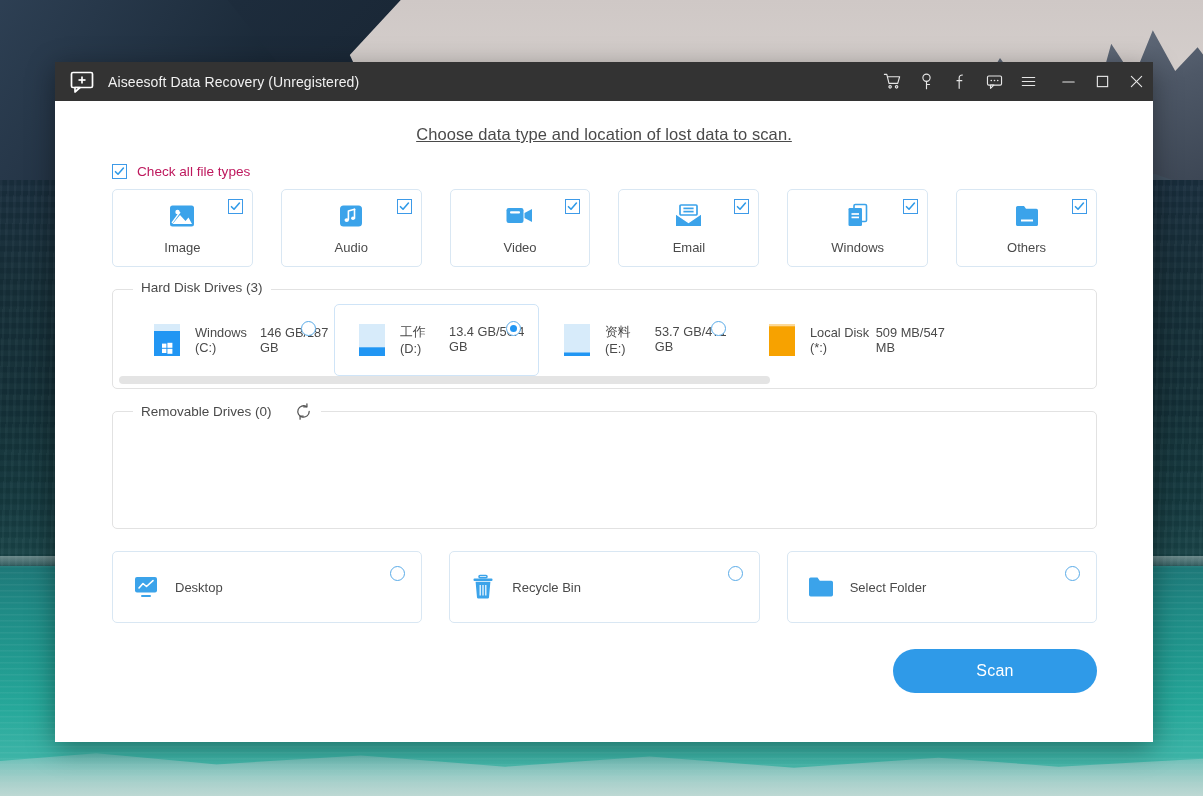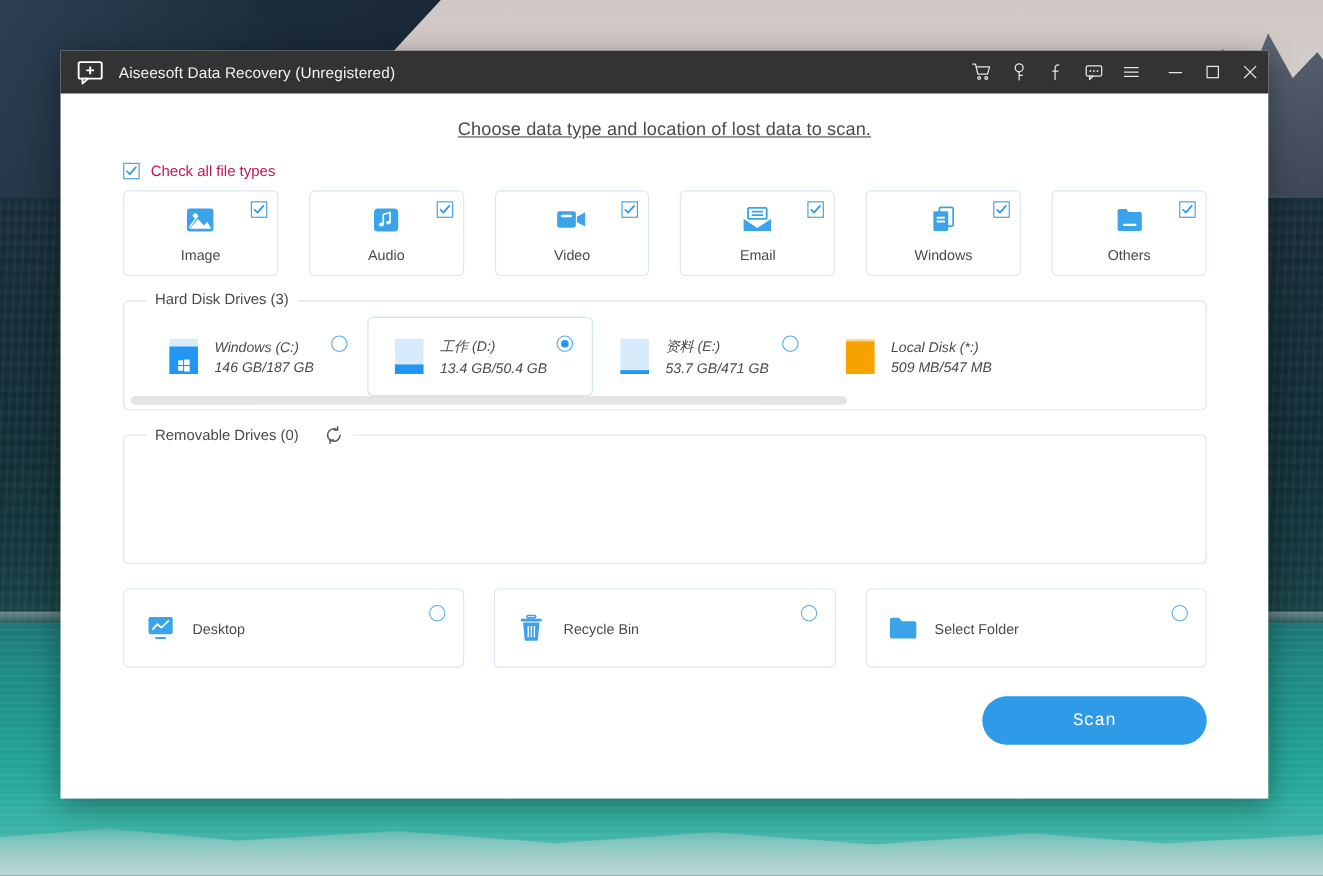--- a/index.html
+++ b/index.html
@@ -76,21 +76,21 @@
     background: repeating-linear-gradient(180deg, rgba(255,255,255,0.05) 0px, rgba(255,255,255,0.05) 1px, rgba(255,255,255,0) 2px, rgba(255,255,255,0) 6px);
   }
   .shallow {
     position: absolute; left: 0; top: 742px; width: 1203px; height: 56px;
     background: linear-gradient(180deg, rgba(150,200,200,0) 0%, rgba(165,205,203,0.55) 35%, rgba(186,213,209,0.85) 75%, rgba(196,218,214,0.95) 100%);
     clip-path: polygon(0% 34%, 8% 20%, 18% 40%, 30% 24%, 42% 44%, 54% 26%, 66% 46%, 78% 28%, 88% 44%, 100% 30%, 100% 100%, 0% 100%);
   }
 
   
   #app-window {
-    position: absolute; left: 55px; top: 46px;
+    position: absolute; left: 55px; top: 62px;
     width: 1098px; height: 680px;
     background: #ffffff;
     box-shadow: 0 6px 26px rgba(0,0,0,0.38);
   }
 
   #title-bar {
     height: 39px; background: #333333;
     display: flex; align-items: center;
     padding: 0 0 0 14px;
     color: #ffffff;
@@ -158,21 +158,21 @@
   #hdd-body { height: 98px; position: relative; overflow: hidden; padding-top: 14px; }
   .drive-row { display: flex; padding: 0 16px; gap: 0; }
   .drive-card {
     width: 205px; height: 72px; flex: 0 0 auto;
     border: 1px solid transparent; border-radius: 5px;
     display: flex; align-items: center; position: relative;
     padding-left: 22px; cursor: pointer;
   }
   .drive-card.selected { border-color: #cfe4f7; background: #ffffff; }
   .drive-icon { width: 30px; height: 42px; flex: 0 0 auto; margin-right: 13px; }
-  .drive-text { display: flex; flex-direction: column; gap: 3px; font-style: italic; }
+  .drive-text { display: flex; flex-direction: row; gap: 3px; }
   .drive-name { font-size: 12.8px; color: #4a4a4a; }
   .drive-cap { font-size: 12.8px; color: #4a4a4a; }
   .radio {
     position: absolute; right: 17px; top: 16px;
     width: 15px; height: 15px; border-radius: 50%;
     border: 1.6px solid #5aabe8; background: #fff;
     display: flex; align-items: center; justify-content: center;
   }
   .radio.on::after {
     content: ""; width: 7px; height: 7px; border-radius: 50%; background: #2196f3;
@@ -197,21 +197,21 @@
   }
   .loc-icon { width: 30px; height: 28px; margin-right: 14px; display:flex; align-items:center; justify-content:center;}
   .loc-label { font-size: 13px; color: #4a4a4a; }
   .loc-card .radio { top: 14px; right: 16px; }
 
   
   .scan-row { display: flex; justify-content: flex-end; margin-top: 26px; }
   .scan-btn {
     width: 204px; height: 44px; border-radius: 22px;
     background: #2f9ae8; color: #fff; border: none;
-    font-size: 16px; font-family: Liberation Mono, monospace;
+    font-size: 16px; font-family: Liberation Sans, sans-serif;
     cursor: pointer; letter-spacing: .2px;
   }
 </style>
 </head>
 <body>
 
 <div id="wallpaper">
   <div class="sky"></div>
   <div class="peak peakR1"></div>
   <div class="peak peakR2"></div>

